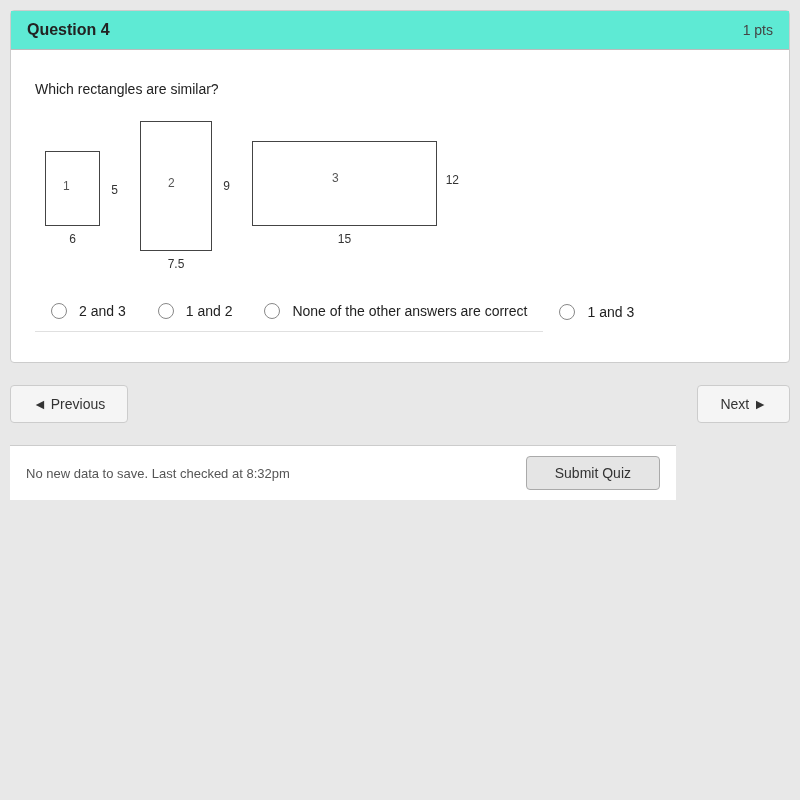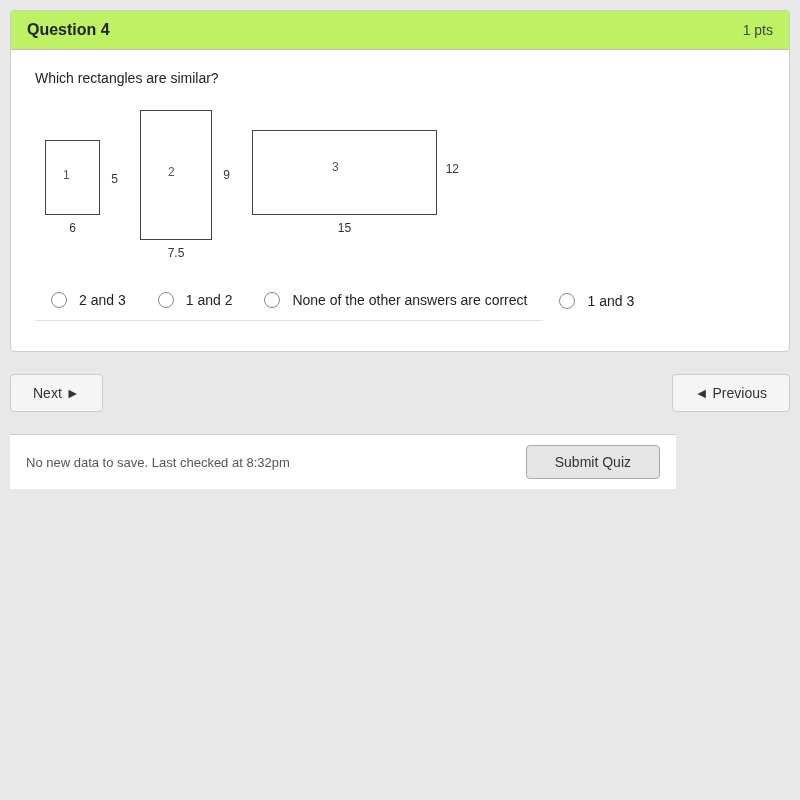--- a/index.html
+++ b/index.html
@@ -20,41 +20,42 @@
     }
 
     .question-card {
       background: #fff;
       border: 1px solid #ccc;
       border-radius: 4px;
       margin-bottom: 12px;
     }
 
     .question-header {
-      background: #bef264;
+      background: #5eead4;
       padding: 10px 16px;
       display: flex;
       justify-content: space-between;
       align-items: center;
       border-bottom: 1px solid #bbb;
     }
 
     .question-title {
       font-size: 16px;
       font-weight: bold;
       color: #222;
     }
 
     .question-pts {
       font-size: 14px;
       color: #444;
     }
 
     .question-body {
       padding: 20px 36px 30px 24px;
+      margin-top: 11px;
     }
 
     .question-text {
       font-size: 14px;
       color: #222;
       margin-bottom: 24px;
     }
 
     .rectangles-container {
       display: flex;
@@ -253,22 +254,22 @@
         <div class="option-row">
           <div class="option-radio"></div>
           <span class="option-label">1 and 3</span>
         </div>
 
       </div>
     </div>
   </div>
 
   <div class="nav-row">
+    <button class="nav-btn">◄ Previous</button>
     <button class="nav-btn">Next ►</button>
-    <button class="nav-btn">◄ Previous</button>
   </div>
 
   <div class="footer-bar">
     <span class="footer-status">No new data to save. Last checked at 8:32pm</span>
     <button class="submit-btn">Submit Quiz</button>
   </div>
 
 </div>
 
 </body></html>

